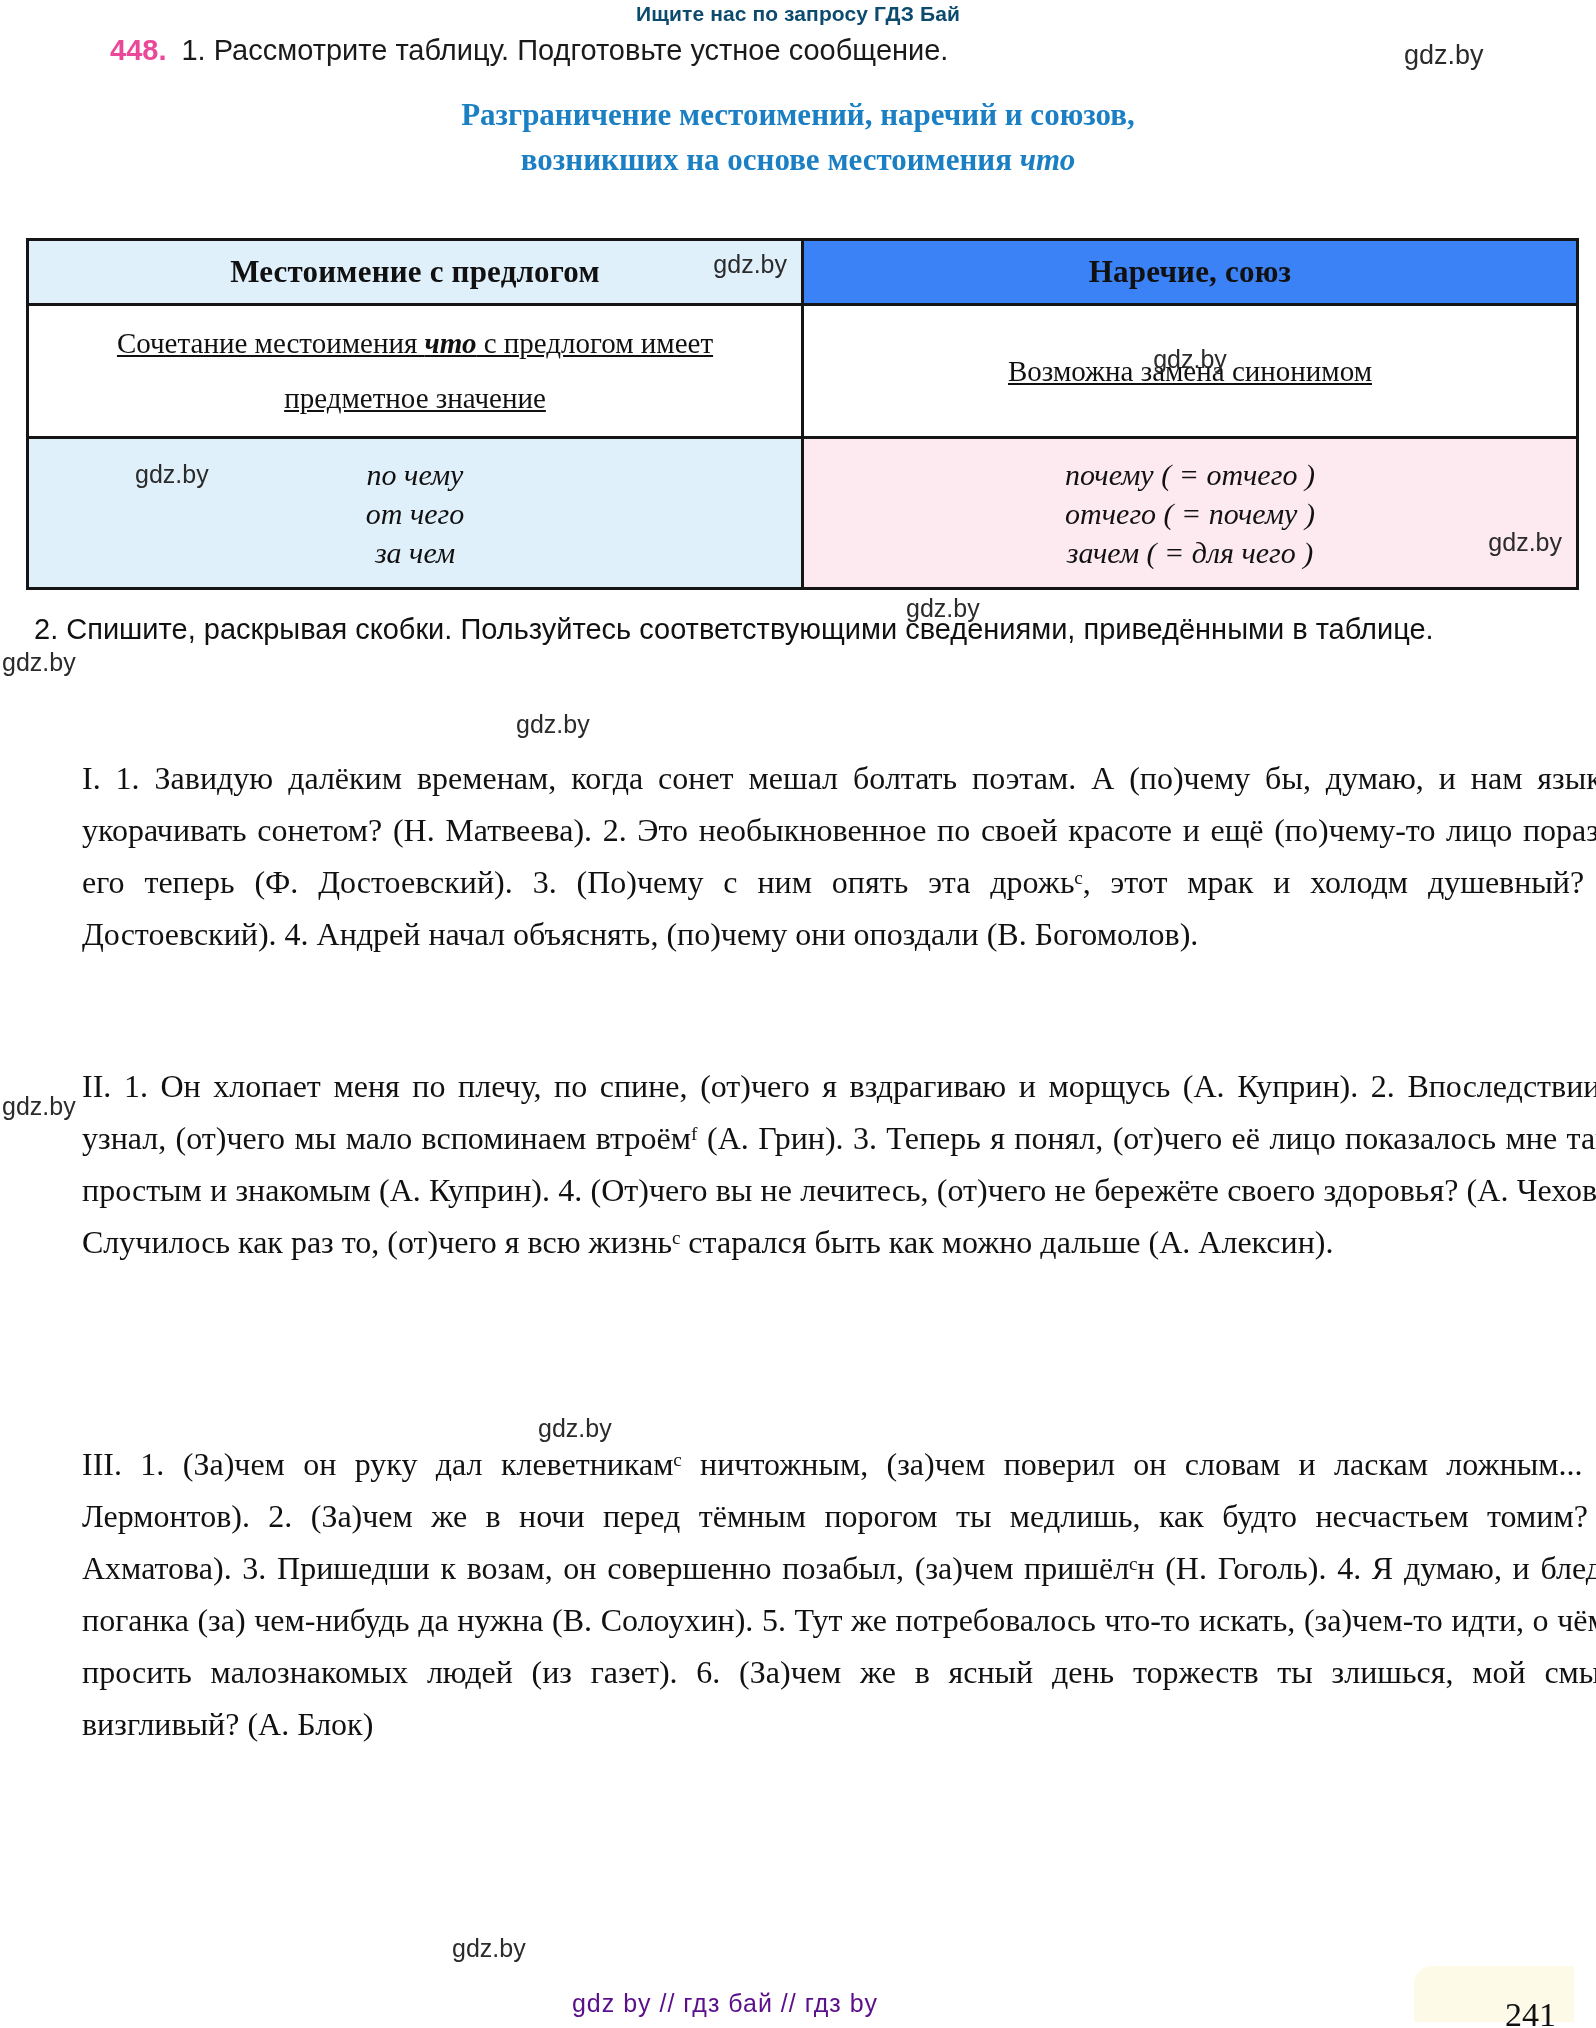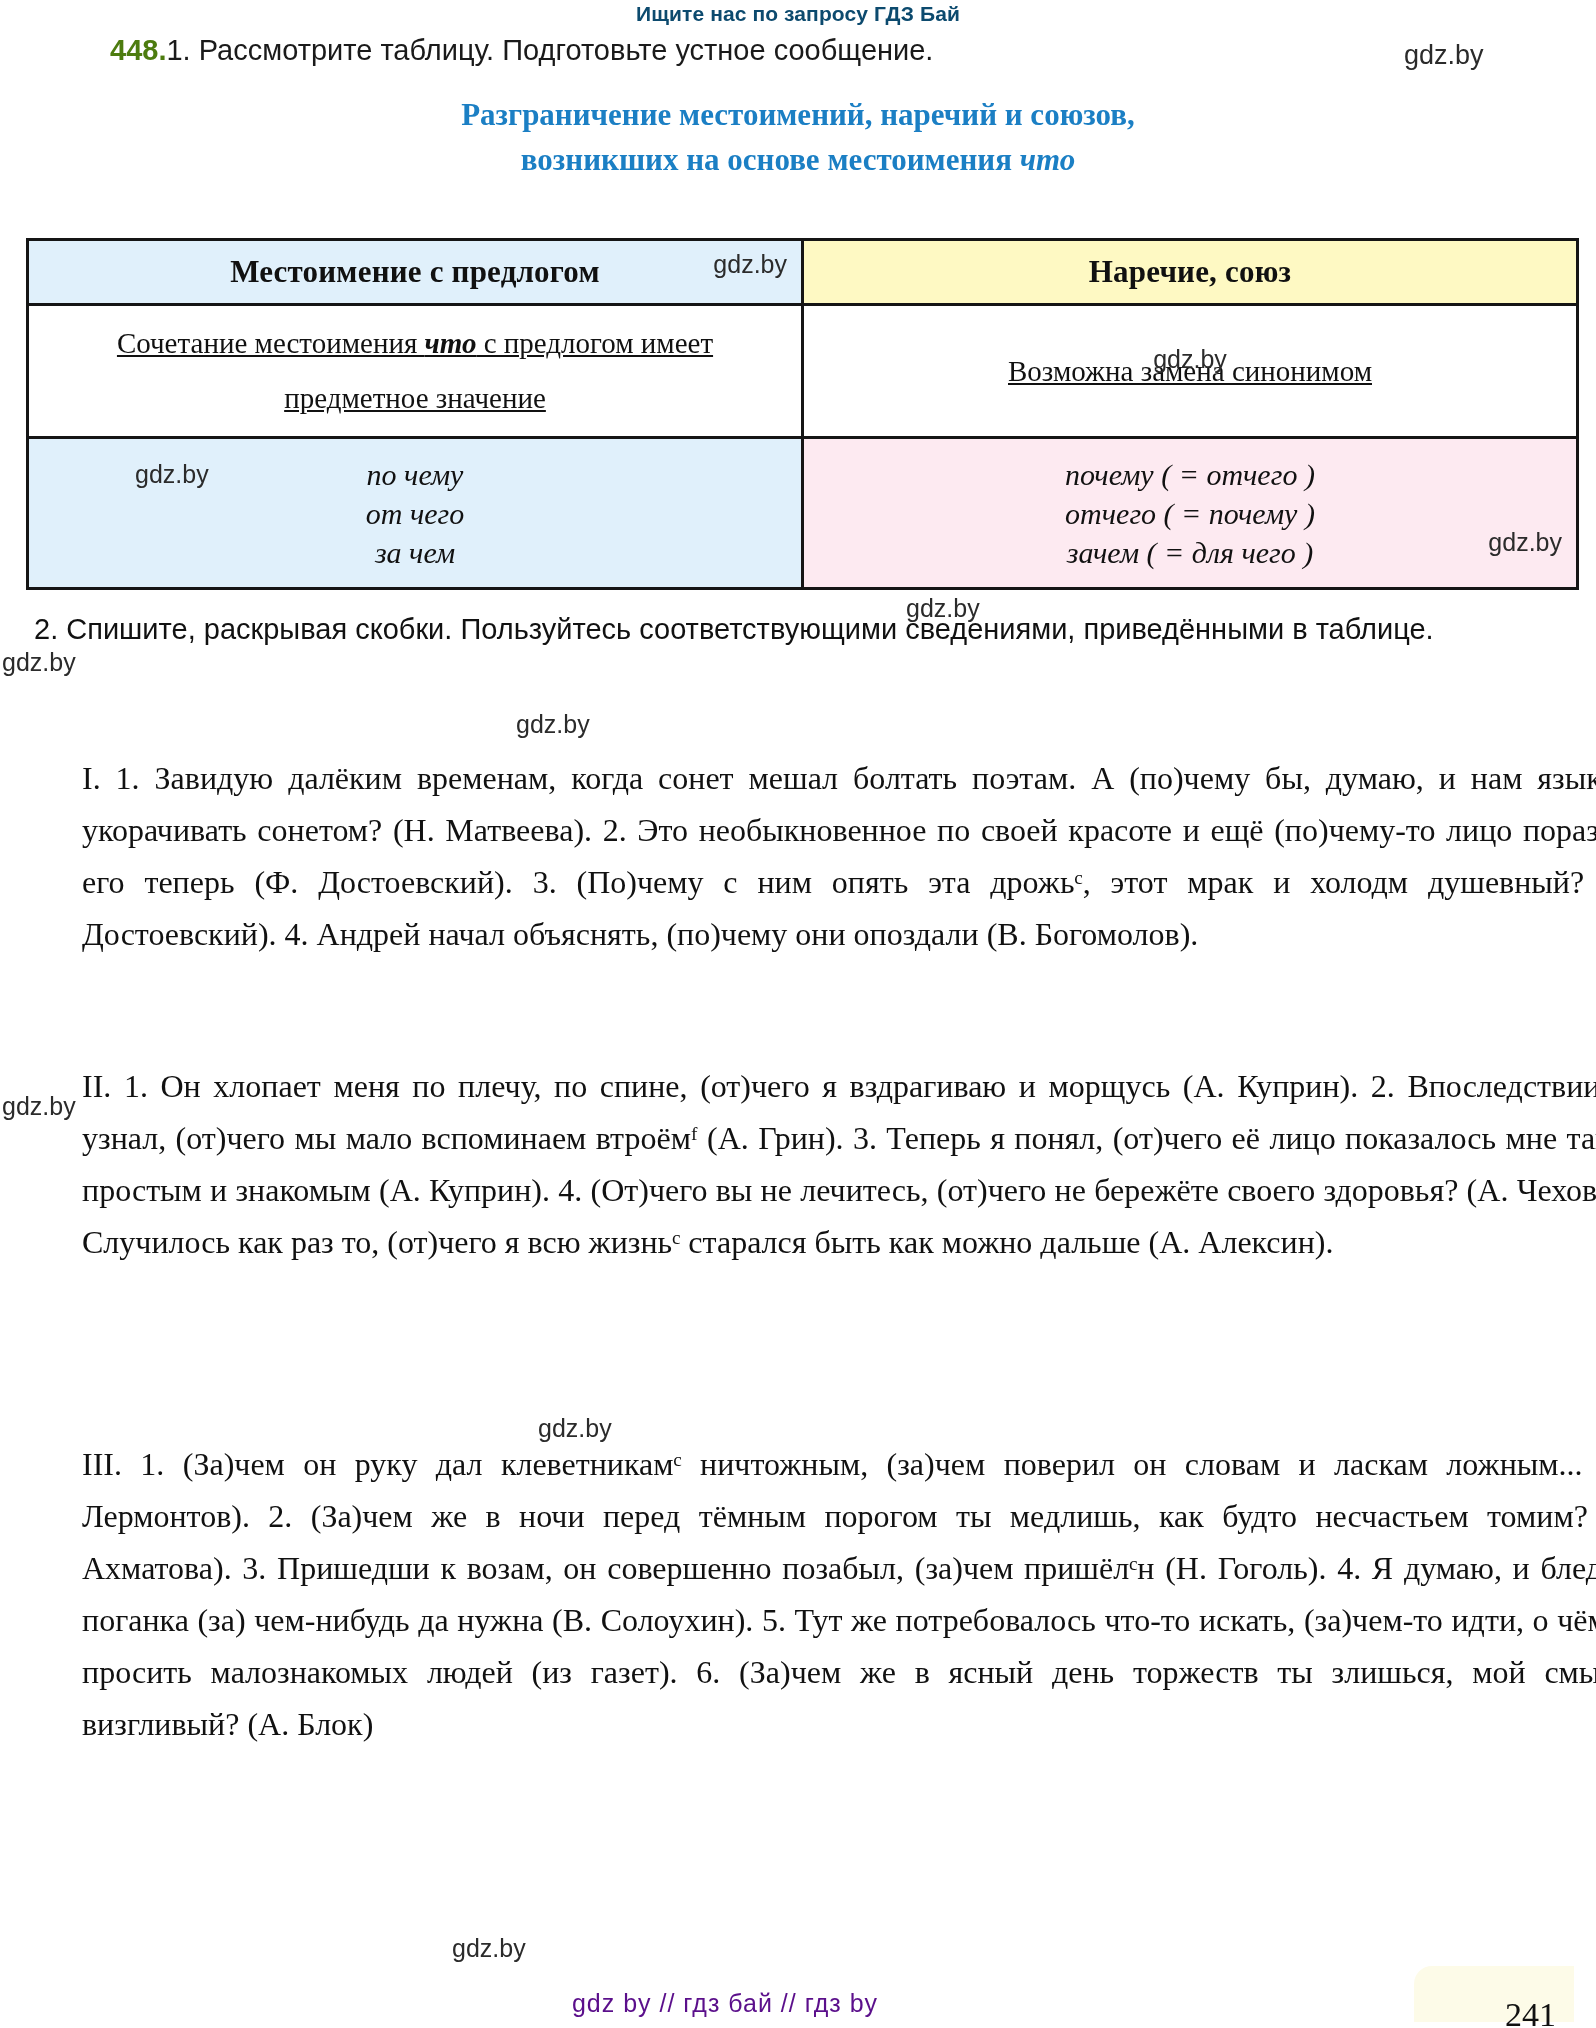--- a/index.html
+++ b/index.html
@@ -40,25 +40,25 @@
     position: absolute;
     top: 34px;
     left: 110px;
     width: 1400px;
     font-family: "Liberation Sans", sans-serif;
     font-size: 29px;
     color: #1a1a1a;
     white-space: nowrap;
   }
   .ex-num {
-    color: #4d7c0f;
+    color: #ec4899;
     font-weight: 700;
     font-family: "Liberation Sans", sans-serif;
     font-size: 29px;
-    margin-right: 0;
+    margin-right: 15px;
   }
 
   .wm {
     color: #2b2b2b;
     font-family: "Liberation Sans", sans-serif;
     font-weight: 400;
     position: absolute;
     white-space: nowrap;
   }
   .wm-hdr { top: 40px; left: 1404px; font-size: 27px; }
@@ -93,21 +93,21 @@
     vertical-align: middle;
     font-family: "Liberation Serif", serif;
     text-align: center;
   }
   .col-l { width: 772px; }
   .col-r { width: 772px; }
 
   .cell-inner { position: relative; padding: 10px 14px; }
 
   .hdr-l { background: #e0f0fb; height: 62px; }
-  .hdr-r { background: #fef9c3; height: 62px; }
+  .hdr-r { background: #3b82f6; height: 62px; }
   .hdr-txt {
     font-size: 31px;
     font-weight: 700;
     color: #111;
     letter-spacing: 0.2px;
     margin-top: 44px;
   }
 
   .mid-l { background: #ffffff; height: 96px; }
   .mid-r { background: #ffffff; height: 96px; }

